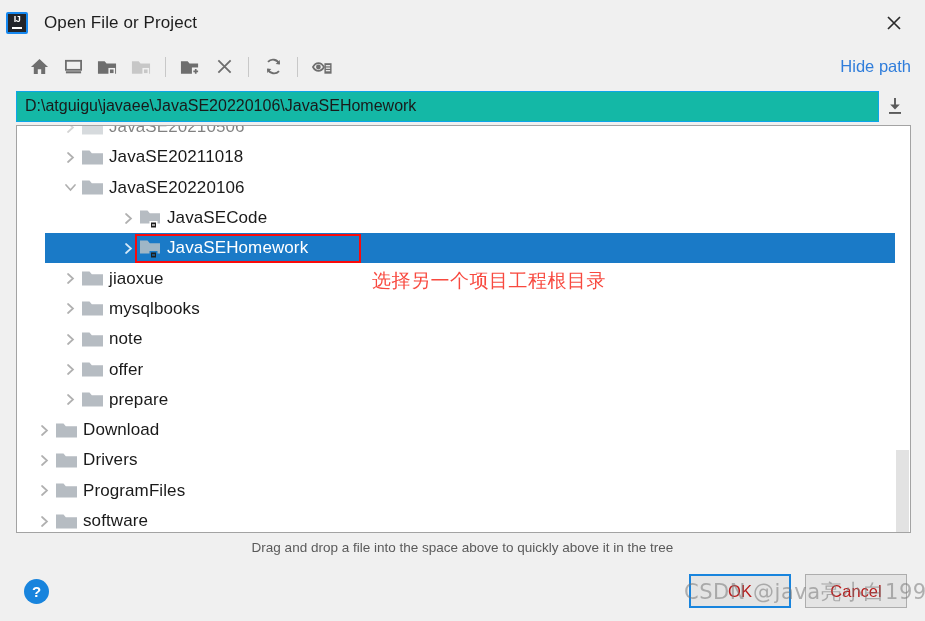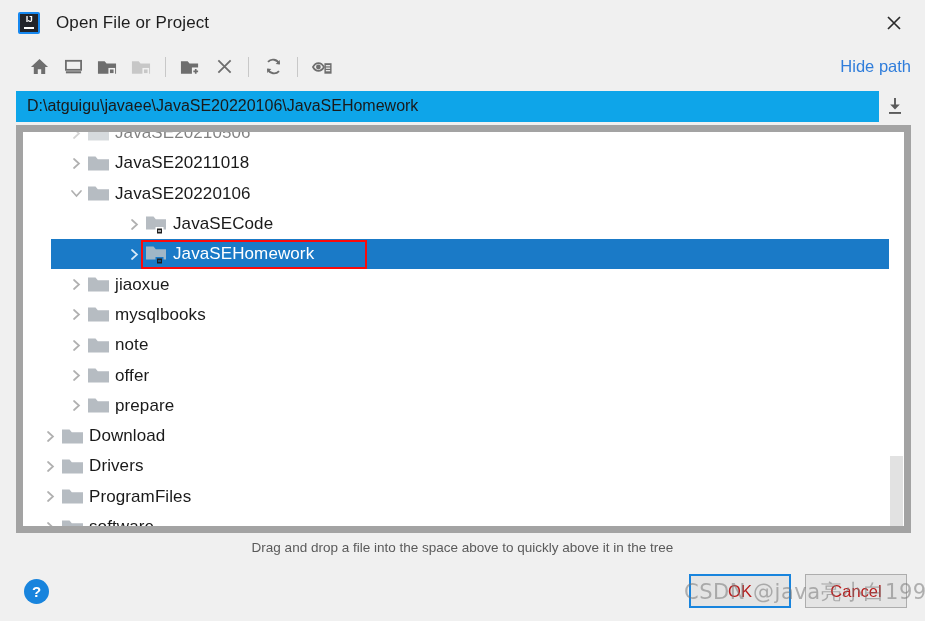--- a/index.html
+++ b/index.html
@@ -19,21 +19,21 @@
     flex-direction: column;
   }
 
   
   .titlebar {
     height: 46px;
     flex: 0 0 46px;
     display: flex;
     align-items: center;
     background: #f0f0f0;
-    padding-left: 18px;
+    padding-left: 6px;
     position: relative;
   }
   .ij-logo {
     width: 22px; height: 22px;
     background: #22242a;
     border: 2px solid #1688f0;
     border-radius: 2px;
     position: relative;
     flex: 0 0 22px;
   }
@@ -102,42 +102,42 @@
   
   .pathrow {
     flex: 0 0 38px;
     display: flex;
     align-items: center;
     padding: 0 14px 0 16px;
   }
   .path-input {
     flex: 1 1 auto;
     height: 31px;
-    background: #0ea5e9;
-    border: 3px solid #0ea5e9;
+    background: #14b8a6;
+    border: 1px solid #0ea5e9;
     display: flex;
     align-items: center;
     padding: 0 8px;
     font-size: 16px;
     color: #1a1a1a;
     overflow: hidden;
     white-space: nowrap;
   }
   .path-dl {
     width: 32px; height: 31px;
     flex: 0 0 32px;
     display: flex; align-items: center; justify-content: center;
     cursor: pointer;
   }
 
   
   .treewrap {
     flex: 1 1 auto;
     margin: 0 14px 0 16px;
-    border: 7px solid #a3a3a3;
+    border: 1px solid #a3a3a3;
     background: #ffffff;
     position: relative;
     overflow: hidden;
   }
   .tree {
     position: absolute;
     left: 0; right: 0; top: -14px;
   }
   .row {
     height: 30.3px;
@@ -549,20 +549,21 @@
           </span>
           <span class="rowlabel">software</span>
         </div>
       </div>
 
     <div class="vscroll">
       <div class="vthumb" style="top:324px;height:86px;"></div>
     </div>
 
     <div class="redbox" id="redbox" style="left: 118px; top: 108.2px; width: 226px; height: 29px;"></div>
+    <div class="annot" id="annot" style="left: 355px; top: 142.2px;">选择另一个项目工程根目录</div>
   </div>
 
   <div class="hint">Drag and drop a file into the space above to quickly above it in the tree</div>
 
   <div class="buttonbar">
     <div class="help-icon">?</div>
     <div class="btns">
       <div class="btn default">OK</div>
       <div class="btn">Cancel</div>
     </div>

